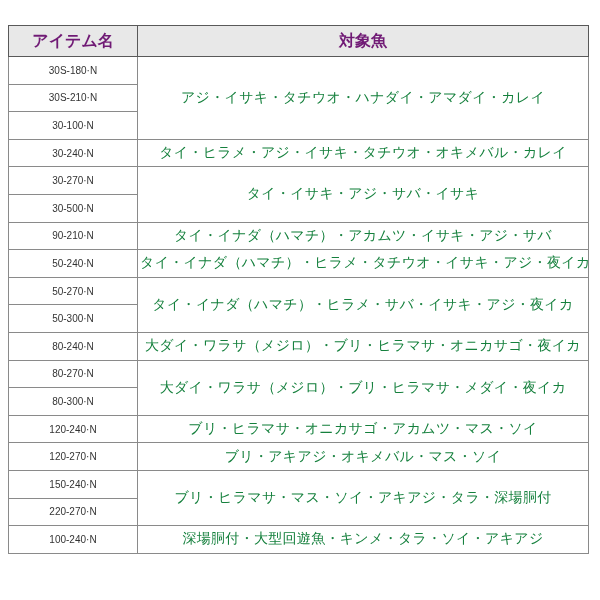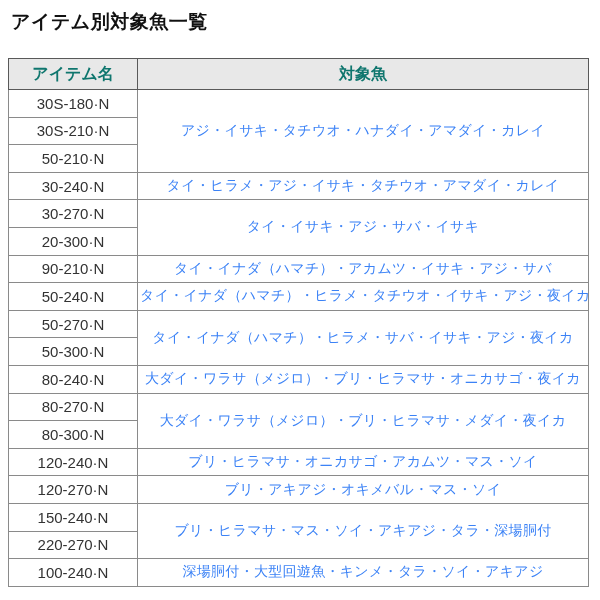--- a/index.html
+++ b/index.html
@@ -32,50 +32,49 @@
     width: 581px;
     margin: 25px 0 0 8px;
     border: 1px solid #595959;
   }
   table.fish-table col.col-item { width: 129px; }
   table.fish-table th {
     background: #e8e8e8;
     border: 1px solid #595959;
     font-size: 16px;
     font-weight: bold;
-    color: #0f766e;
+    color: #701a75;
     height: 30px;
     text-align: center;
     vertical-align: middle;
     padding: 0;
   }
   table.fish-table td {
     border: 1px solid #8a8a8a;
     height: 26.6px;
     text-align: center;
     vertical-align: middle;
     padding: 0 2px;
     overflow: hidden;
     white-space: nowrap;
   }
   td.item-cell {
-    font-size: 15px;
+    font-size: 10px;
     color: #333333;
   }
   td.fish-cell {
     font-size: 14px;
-    color: #3b82f6;
+    color: #15803d;
     letter-spacing: 0.3px;
   }
 </style>
 </head>
 <body>
 
 <div class="page">
-  <h1 class="page-title">アイテム別対象魚一覧</h1>
 
   <table class="fish-table">
     <colgroup>
       <col class="col-item">
       <col class="col-fish">
     </colgroup>
     <thead>
       <tr>
         <th>アイテム名</th>
         <th>対象魚</th>
@@ -83,32 +82,32 @@
     </thead>
     <tbody>
         <tr>
           <td class="item-cell">30S-180·N</td>
           <td class="fish-cell" rowspan="3">アジ・イサキ・タチウオ・ハナダイ・アマダイ・カレイ</td>
         </tr>
         <tr>
           <td class="item-cell">30S-210·N</td>
         </tr>
         <tr>
-          <td class="item-cell">50-210·N</td>
+          <td class="item-cell">30-100·N</td>
         </tr>
         <tr>
           <td class="item-cell">30-240·N</td>
-          <td class="fish-cell" rowspan="1">タイ・ヒラメ・アジ・イサキ・タチウオ・アマダイ・カレイ</td>
+          <td class="fish-cell" rowspan="1">タイ・ヒラメ・アジ・イサキ・タチウオ・オキメバル・カレイ</td>
         </tr>
         <tr>
           <td class="item-cell">30-270·N</td>
           <td class="fish-cell" rowspan="2">タイ・イサキ・アジ・サバ・イサキ</td>
         </tr>
         <tr>
-          <td class="item-cell">20-300·N</td>
+          <td class="item-cell">30-500·N</td>
         </tr>
         <tr>
           <td class="item-cell">90-210·N</td>
           <td class="fish-cell" rowspan="1">タイ・イナダ（ハマチ）・アカムツ・イサキ・アジ・サバ</td>
         </tr>
         <tr>
           <td class="item-cell">50-240·N</td>
           <td class="fish-cell" rowspan="1">タイ・イナダ（ハマチ）・ヒラメ・タチウオ・イサキ・アジ・夜イカ</td>
         </tr>
         <tr>

